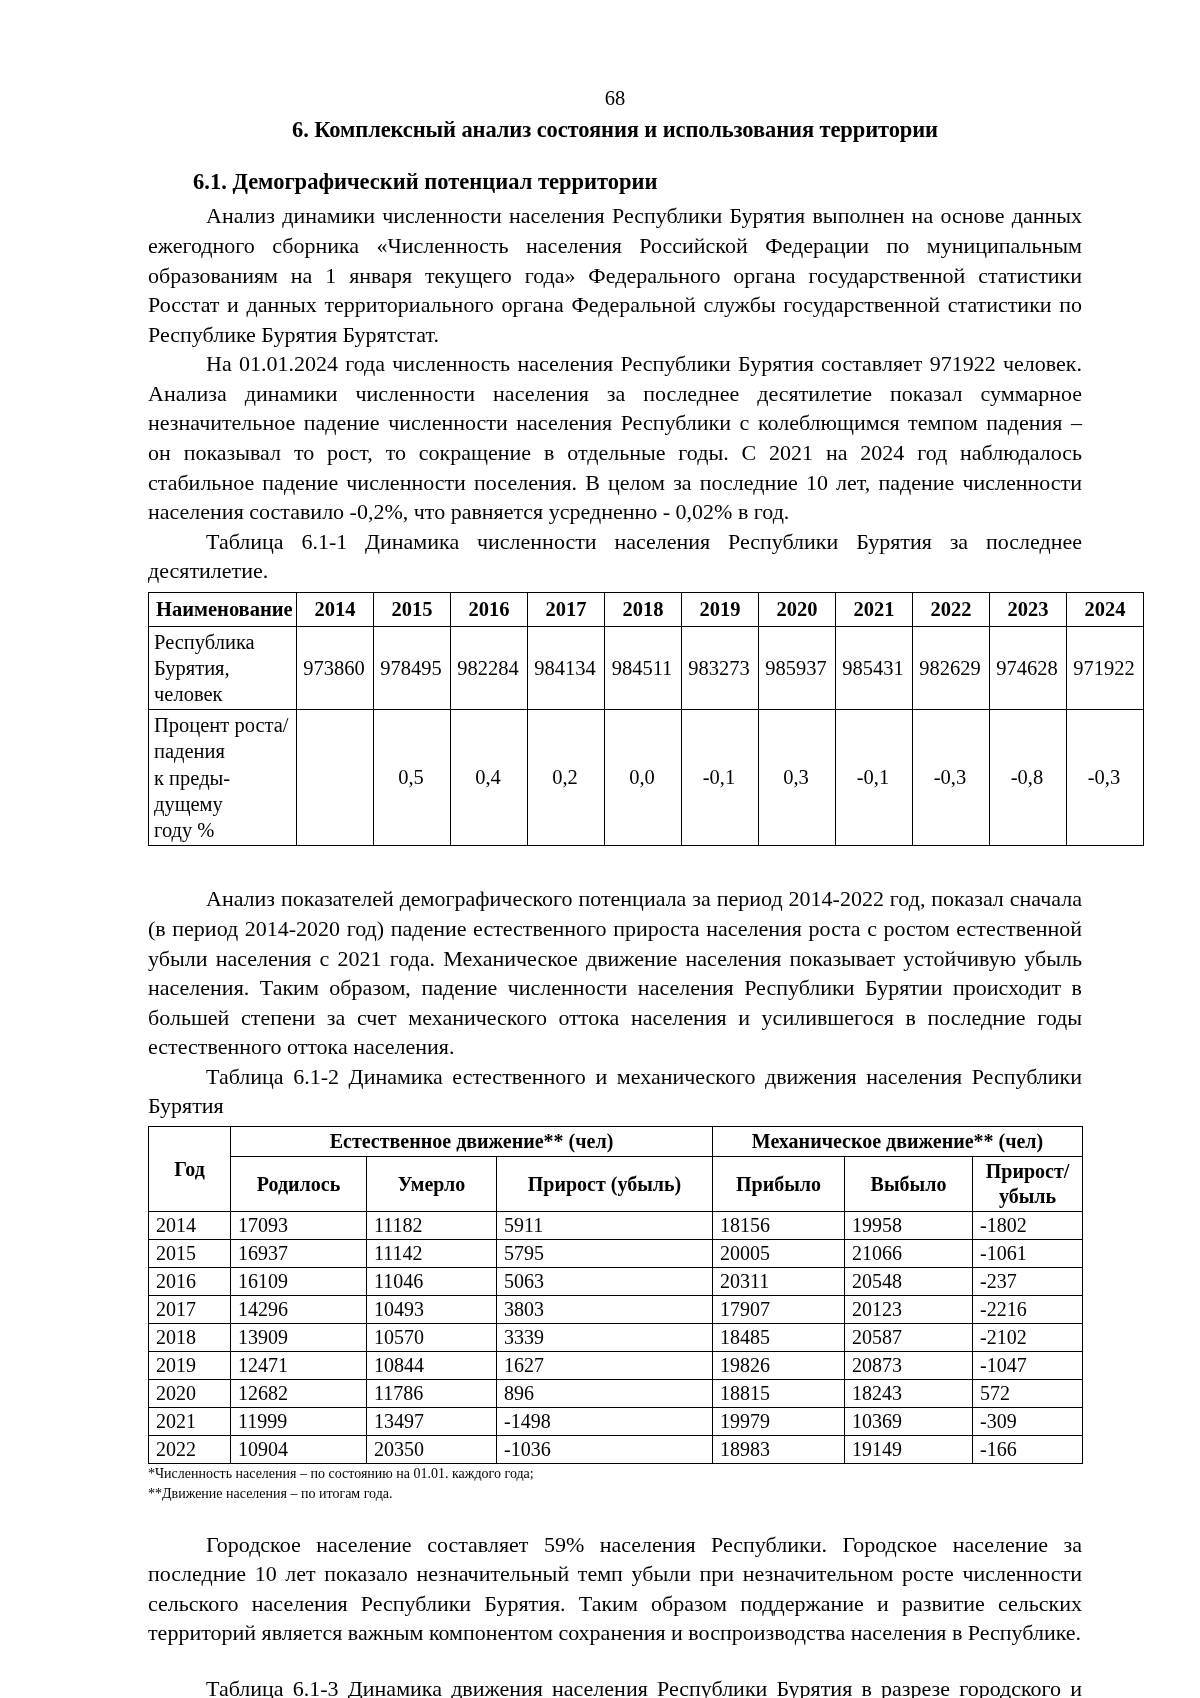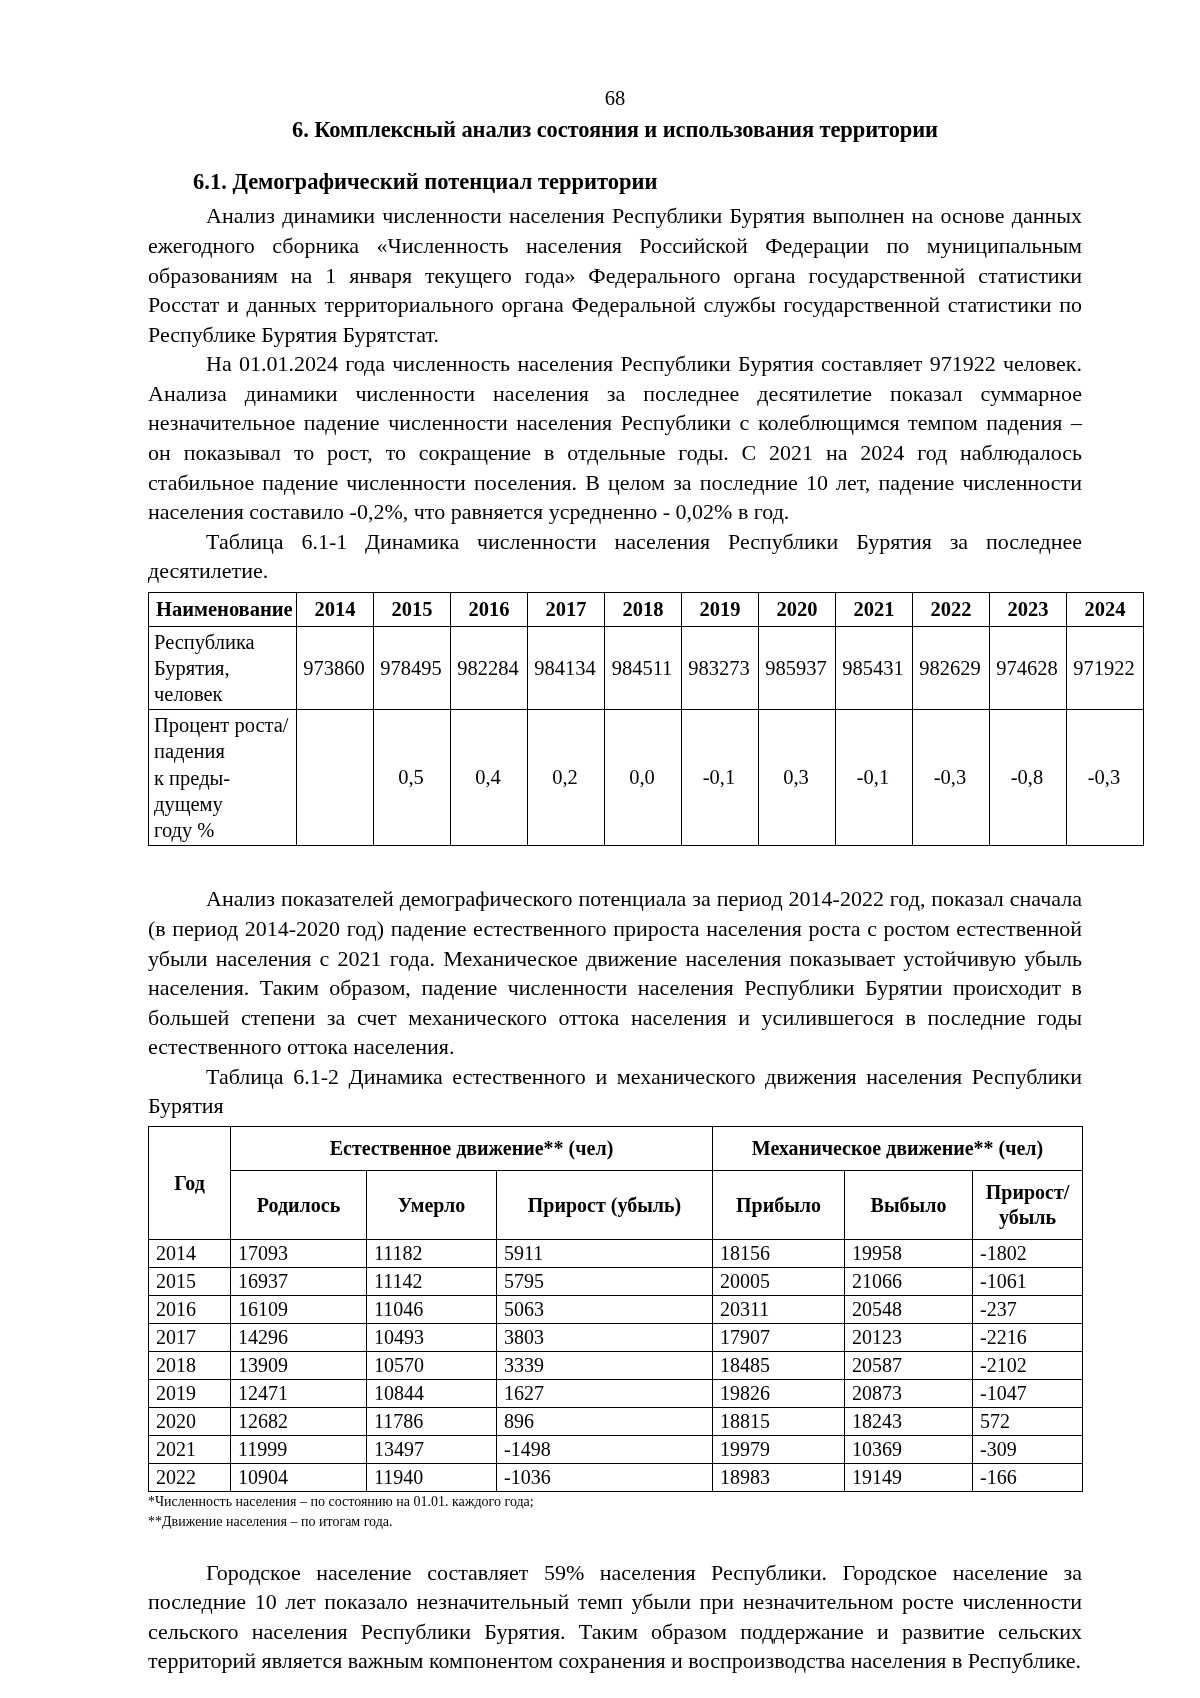--- a/index.html
+++ b/index.html
@@ -106,21 +106,21 @@
   }
   table.t2 td, table.t2 th {
     border: 1.3px solid #000000;
     font-size: 20px;
     line-height: 1.25;
     padding: 1px 6px;
   }
   table.t2 thead th {
     font-weight: bold;
     text-align: center;
-    padding: 9px 4px;
+    padding: 2px 4px;
     vertical-align: middle;
   }
   table.t2 tbody td {
     text-align: left;
     vertical-align: middle;
     padding: 1px 7px;
   }
   .t2-c-year { width: 82px; }
   .t2-c-born { width: 136px; }
   .t2-c-died { width: 130px; }
@@ -325,21 +325,21 @@
         <td>11999</td>
         <td>13497</td>
         <td>-1498</td>
         <td>19979</td>
         <td>10369</td>
         <td>-309</td>
       </tr>
       <tr>
         <td>2022</td>
         <td>10904</td>
-        <td>11940</td>
+        <td>20350</td>
         <td>-1036</td>
         <td>18983</td>
         <td>19149</td>
         <td>-166</td>
       </tr>
     </tbody>
   </table>
 
   <p class="footnote">*Численность населения – по состоянию на 01.01. каждого года;</p>
   <p class="footnote">**Движение населения – по итогам года.</p>

